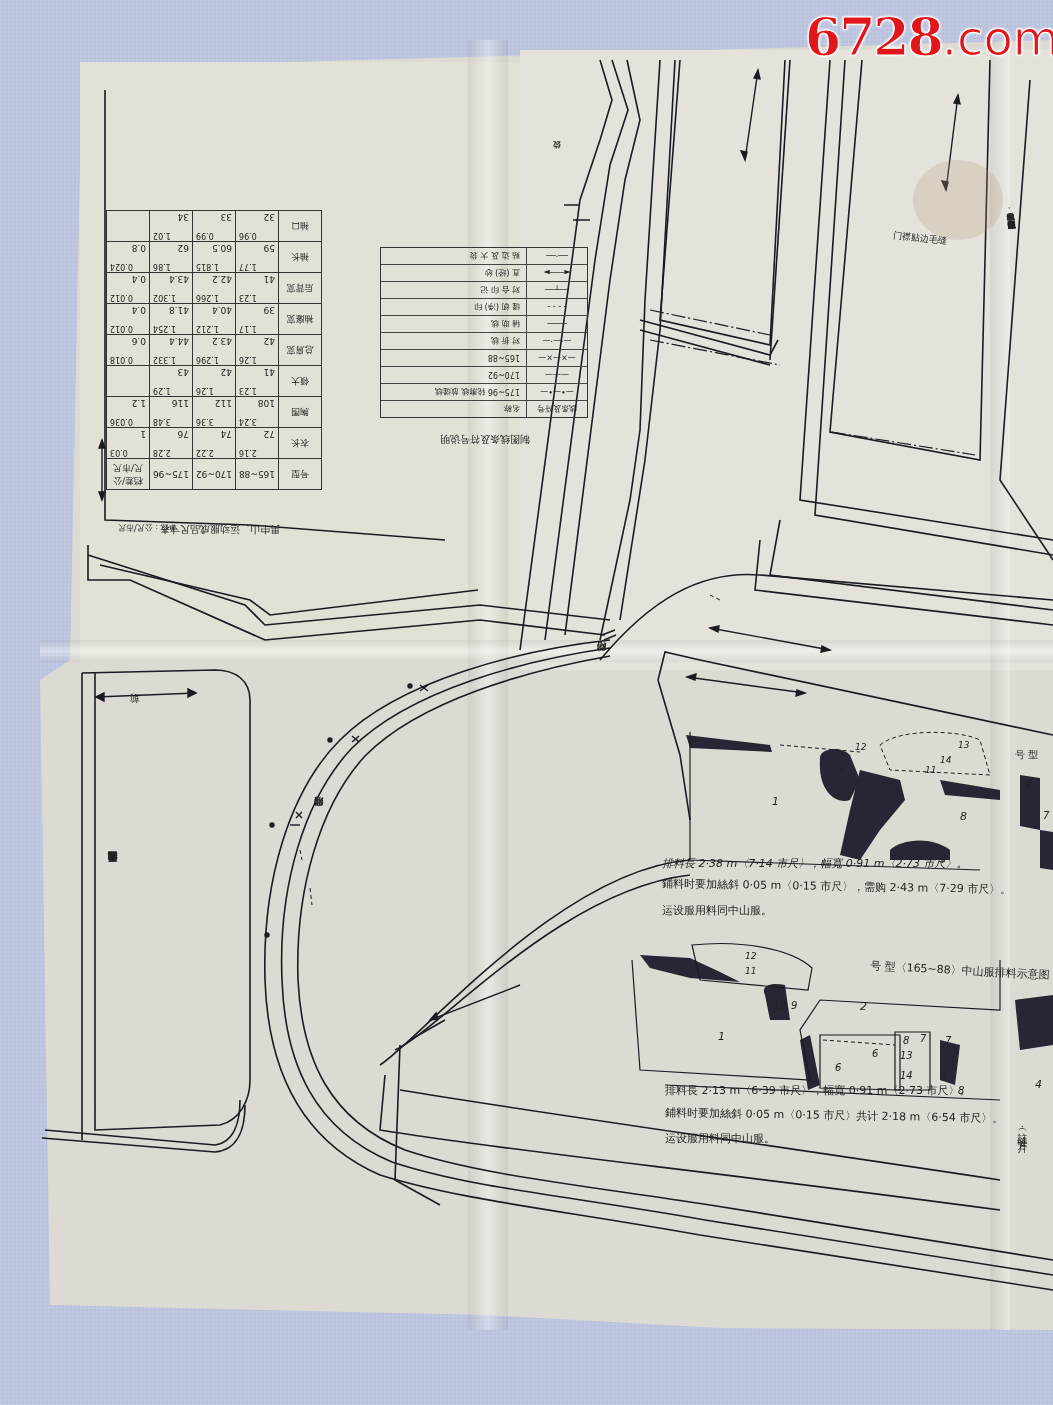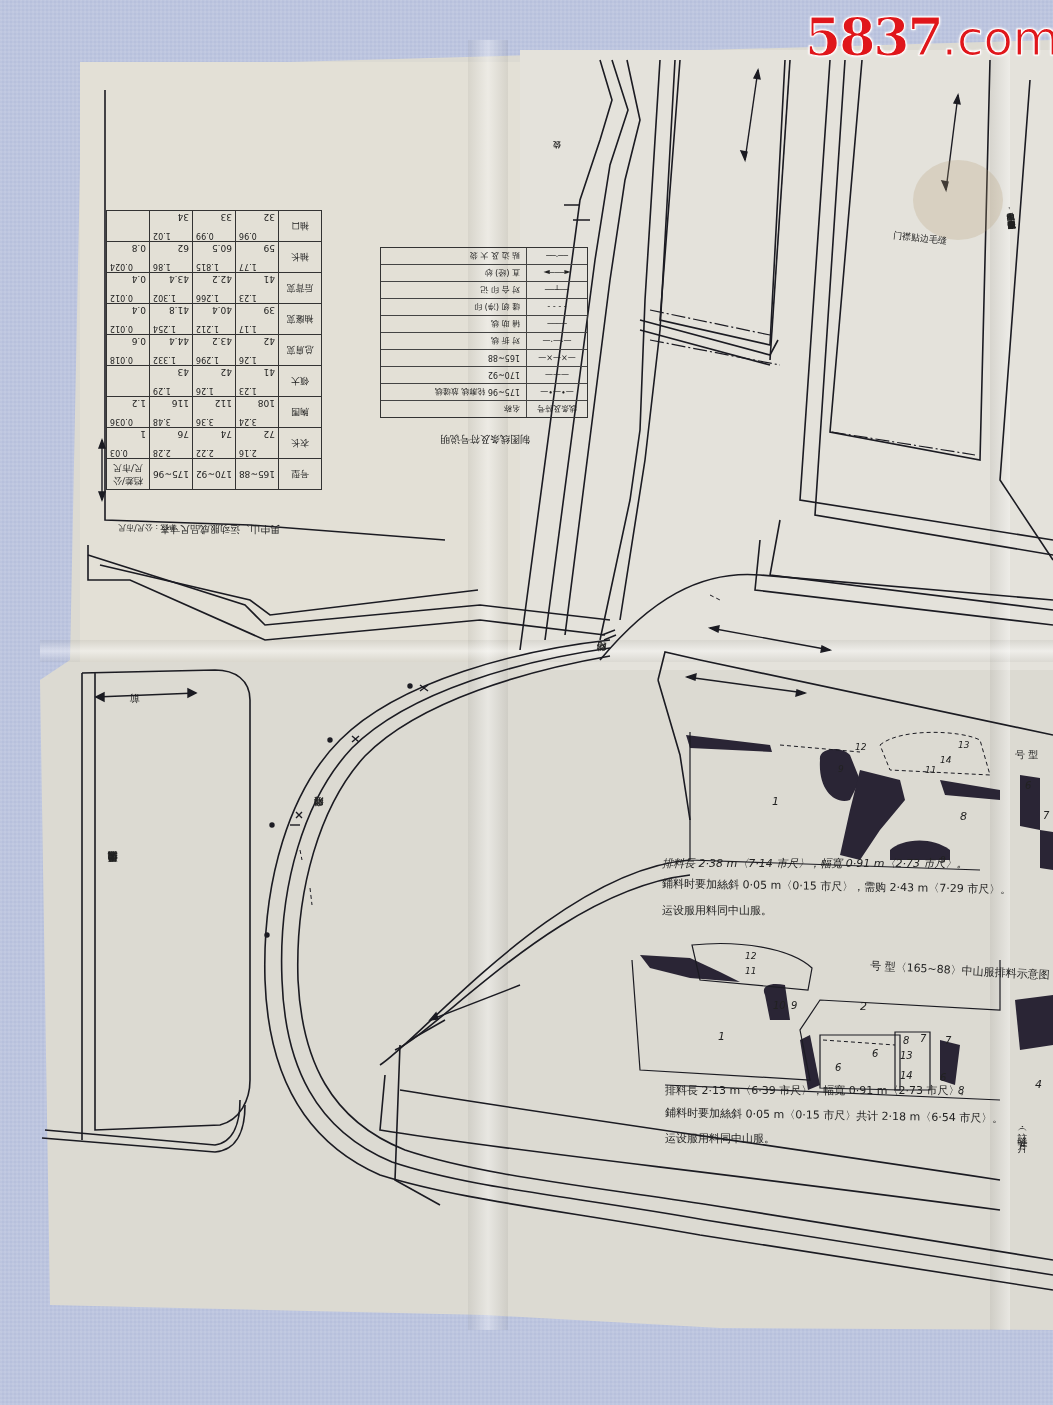--- a/index.html
+++ b/index.html
@@ -165,21 +165,21 @@
     <circle cx="267" cy="935" r="2" fill="#1b1b22"></circle>
     <path d="M290 825 L300 825"></path>
     <path d="M602 635 L615 630 M604 640 L616 635"></path>
     <path d="M564 205 L580 205 M573 220 L590 220"></path>
   </g>
 
   <ellipse cx="958" cy="200" rx="45" ry="40" fill="#b59a72" opacity=".25"></ellipse>
 </svg>
 
 <div class="watermark">
-  <span>5837</span><span class="com">.com</span>
+  <span>6728</span><span class="com">.com</span>
 </div>
 
 <table class="size">
   <tbody>
       <tr>
     <td class="hd"><span>号型</span></td>
     <td class="hd">165~88</td>
     <td class="hd">170~92</td>
     <td class="hd">175~96</td>
     <td class="hd">档差/公尺/市尺</td>

